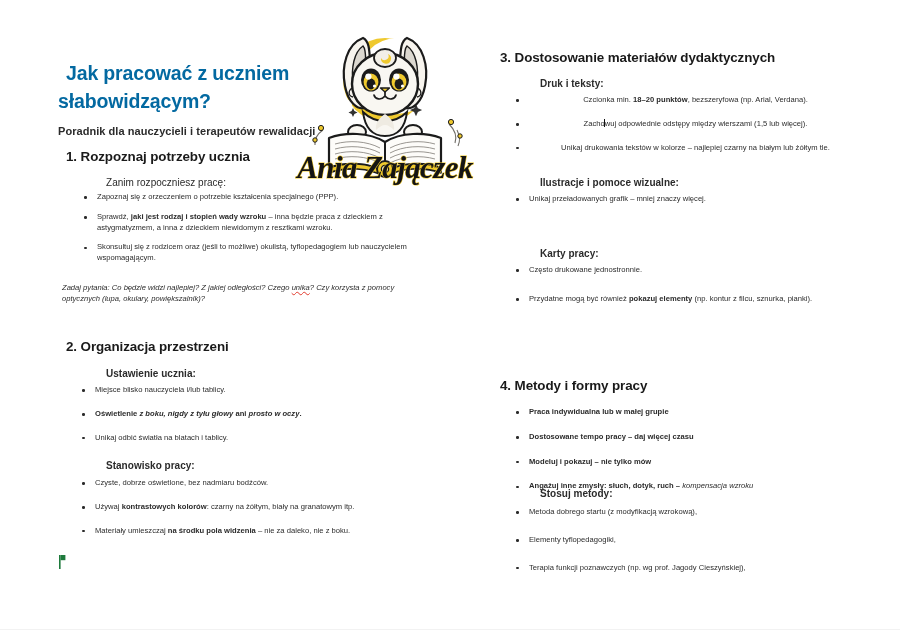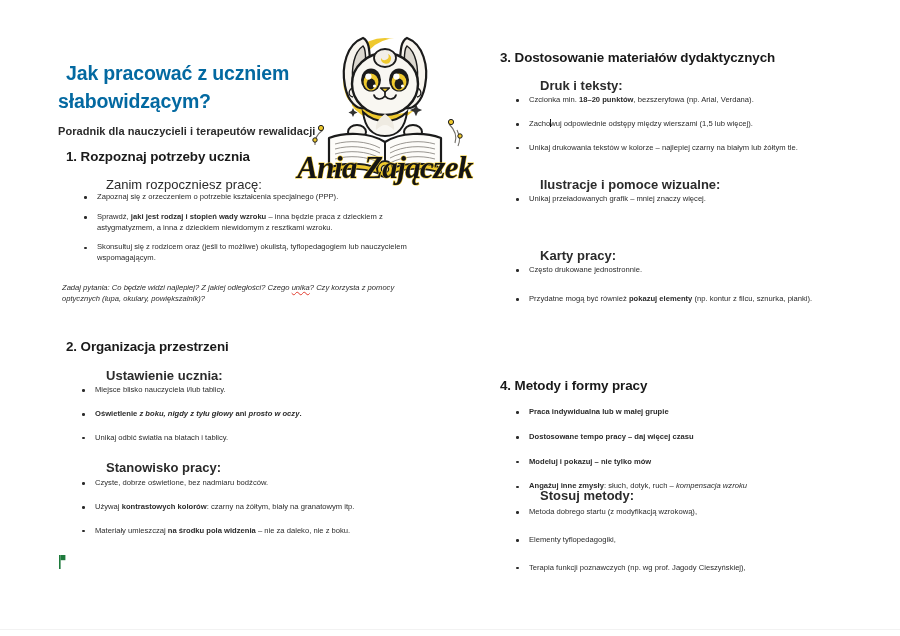--- a/index.html
+++ b/index.html
@@ -64,21 +64,21 @@
 
   h2.section-title {
     font-size: 13.4px;
     font-weight: bold;
     letter-spacing: -0.1px;
     margin: 0;
     color: #1a1a1a;
   }
 
   .lead {
-    font-size: 13px;
+    font-size: 10px;
     color: #2b2b2b;
     margin: 0;
     letter-spacing: 0.02px;
     padding-left: 48px;
   }
   .lead.b { font-weight: bold; }
 
   ul.bullets {
     list-style: none;
     margin: 0;
@@ -286,21 +286,21 @@
       <li><span>Materiały umieszczaj </span><span class="bold">na środku pola widzenia</span><span> – nie za daleko, nie z boku.</span></li>
     </ul>
   </div>
 
   <div class="col" id="col-right">
 
     <h2 class="section-title" style="position:absolute;top:50px;left:8px;width:360px;">3. Dostosowanie materiałów dydaktycznych</h2>
 
     <p class="lead b" style="position:absolute;top:78px;left:0;width:340px;">Druk i teksty:</p>
 
-    <ul class="bullets" style="position:absolute;top:95px;left:20px;width:350px;">
+    <ul class="bullets" style="position:absolute;top:95px;left:20px;width:350px;text-align:center;">
       <li style="margin-bottom:13px;"><span>Czcionka min. </span><span class="bold">18–20 punktów</span><span>, bezszeryfowa (np. Arial, Verdana).</span></li>
       <li style="margin-bottom:13px;"><span>Zacho</span><span class="caret"></span><span>wuj odpowiednie odstępy między wierszami (1,5 lub więcej).</span></li>
       <li><span>Unikaj drukowania tekstów w kolorze – najlepiej czarny na białym lub żółtym tle.</span></li>
     </ul>
 
     <p class="lead b" style="position:absolute;top:177px;left:0;width:340px;">Ilustracje i pomoce wizualne:</p>
 
     <ul class="bullets" style="position:absolute;top:194px;left:20px;width:350px;">
       <li><span>Unikaj przeładowanych grafik – mniej znaczy więcej.</span></li>
     </ul>
@@ -311,21 +311,21 @@
       <li style="margin-bottom:18px;"><span>Często drukowane jednostronnie.</span></li>
       <li><span>Przydatne mogą być również </span><span class="bold">pokazuj elementy</span><span> (np. kontur z filcu, sznurka, pianki).</span></li>
     </ul>
 
     <h2 class="section-title" style="position:absolute;top:378px;left:8px;width:360px;">4. Metody i formy pracy</h2>
 
     <ul class="bullets bold" style="position:absolute;top:407px;left:20px;width:350px;">
       <li style="margin-bottom:14px;"><span>Praca indywidualna lub w małej grupie</span></li>
       <li style="margin-bottom:14px;"><span>Dostosowane tempo pracy – daj więcej czasu</span></li>
       <li style="margin-bottom:14px;"><span>Modeluj i pokazuj – nie tylko mów</span></li>
-      <li><span class="bold">Angażuj inne zmysły</span><span style="font-weight: normal;">: słuch, dotyk, ruch – </span><span class="ital" style="font-weight: normal;">kompensacja wzroku</span></li>
+      <li><span class="bold">Angażuj inne zmysły</span><span style="font-weight: bold;">: słuch, dotyk, ruch – </span><span class="ital" style="font-weight: normal;">kompensacja wzroku</span></li>
     </ul>
 
     <p class="lead b" style="position:absolute;top:488px;left:0;width:340px;">Stosuj metody:</p>
 
     <ul class="bullets" style="position:absolute;top:507px;left:20px;width:350px;">
       <li style="margin-bottom:17px;"><span>Metoda dobrego startu (z modyfikacją wzrokową),</span></li>
       <li style="margin-bottom:17px;"><span>Elementy tyflopedagogiki,</span></li>
       <li><span>Terapia funkcji poznawczych (np. wg prof. Jagody Cieszyńskiej),</span></li>
     </ul>
   </div>

